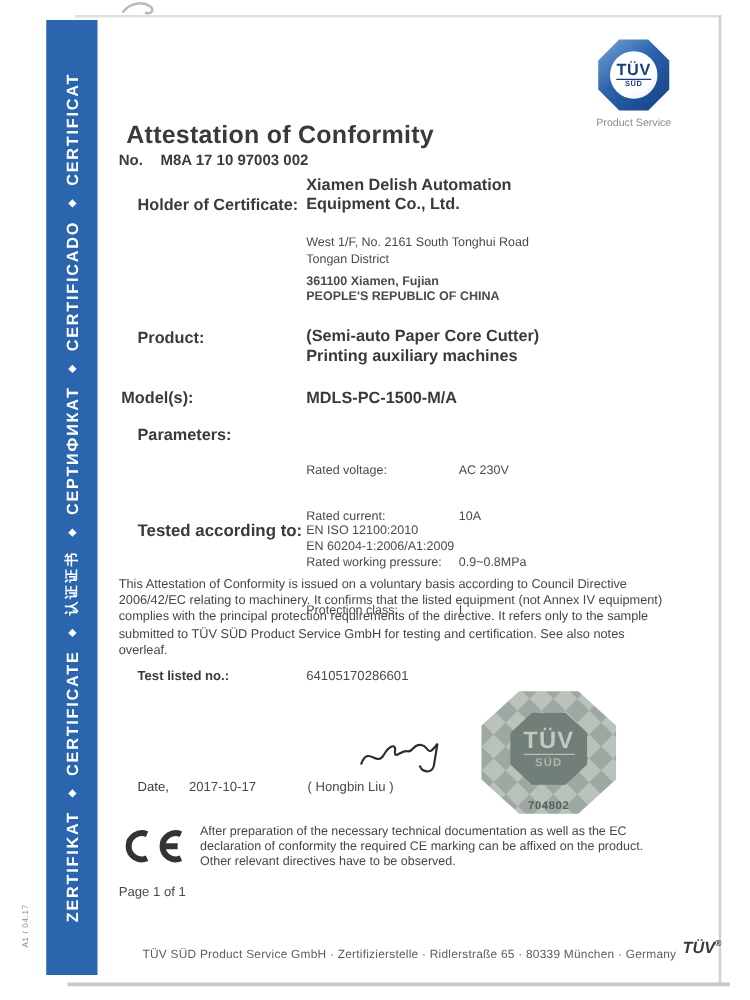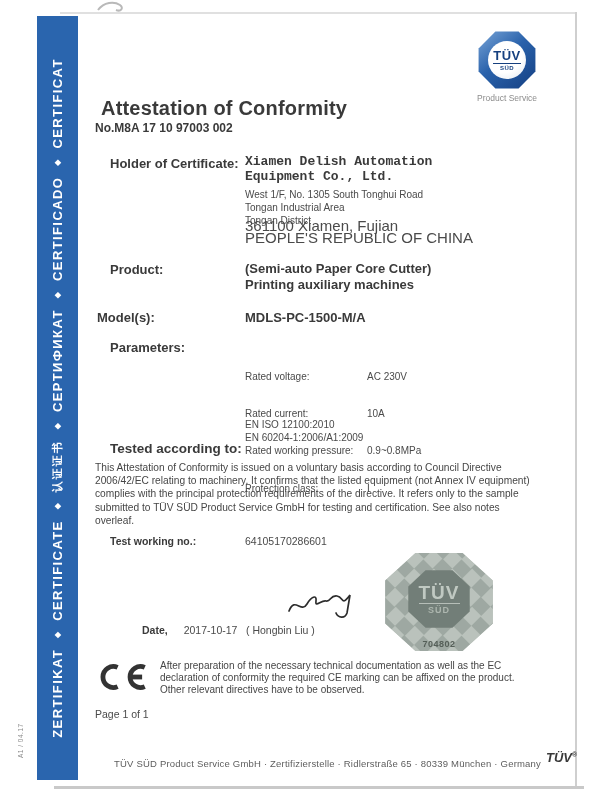--- a/index.html
+++ b/index.html
@@ -44,53 +44,53 @@
   .logo-circle{width:38px;height:38px;border-radius:50%;
     background:radial-gradient(circle at 40% 35%,#ffffff 55%,#dfe6ef 100%);
     display:flex;flex-direction:column;align-items:center;justify-content:center;}
   .logo-tuv{font-weight:bold;font-size:13px;line-height:13px;color:#16407f;letter-spacing:0.5px;border-bottom:1.5px solid #16407f;padding-bottom:1px;}
   .logo-sud{font-weight:bold;font-size:6px;color:#16407f;margin-top:1px;letter-spacing:0.5px;}
   .logo-caption{left:462px;top:93px;width:90px;text-align:center;font-size:8.5px;color:#8c8c8c;}
 
   
   .title{left:101px;top:97px;font-size:20px;font-weight:bold;color:#3a3a3a;letter-spacing:0.2px;}
   .cert-no{left:95px;top:121px;font-size:12px;font-weight:bold;color:#3a3a3a;}
-  .cert-no .no-num{}
+  .cert-no .no-num{margin-left:14px;}
 
   .lbl{font-weight:bold;font-size:13px;color:#3a3a3a;}
   .val-bold{font-weight:bold;font-size:13px;color:#3a3a3a;line-height:15px;}
   .small{font-size:10px;line-height:13px;color:#4a4a4a;}
 
   .holder-label{left:110px;top:156px;}
-  .holder-name{left:245px;top:154px;font-family:Liberation Mono, monospace;}
+  .holder-name{left:245px;top:140px;}
   .holder-addr1{left:245px;top:188px;}
-  .holder-addr2{left:245px;top:220px;font-size:15px;line-height:12px;color:#4a4a4a;}
+  .holder-addr2{left:245px;top:220px;font-size:10px;line-height:12px;color:#4a4a4a;font-weight:bold;}
 
   .product-label{left:110px;top:262px;}
   .product-value{left:245px;top:261px;line-height:16px;}
   .model-label{left:97px;top:310px;}
   .model-value{left:245px;top:310px;}
 
   .params-label{left:110px;top:340px;}
   .params{left:245px;top:346px;width:280px;}
   .param-row{display:flex;font-size:10px;line-height:13.2px;color:#4a4a4a;margin-top:24px;}
   .param-row .pl{width:122px;}
 
-  .tested-label{left:110px;top:417px;font-size:13.5px;margin-top:24px;}
+  .tested-label{left:110px;top:417px;font-size:13.5px;}
   .standards{left:245px;top:419px;font-size:10px;line-height:12.5px;color:#4a4a4a;}
 
   .statement{left:95px;top:461px;width:438px;font-size:10.2px;line-height:13.2px;color:#464646;text-align:left;}
 
   .report-label{left:110px;top:535px;font-size:10.5px;font-weight:bold;color:#3a3a3a;}
   .report-value{left:245px;top:535px;font-size:10.5px;color:#4a4a4a;}
 
   .signature{left:286px;top:586px;}
   .signer{left:246px;top:624px;font-size:10.5px;color:#4a4a4a;}
   .date-line{left:110px;top:624px;font-size:10.5px;color:#4a4a4a;}
-  .date-line .dl{font-weight:bold;color:#3a3a3a;margin-right:16px;margin-left:32px;}
+  .date-line .dl{font-weight:normal;color:#3a3a3a;margin-right:16px;}
 
   
   .stamp{left:383px;top:551px;width:112px;height:102px;opacity:0.93;}
   .stamp-octa{position:absolute;inset:0;
     clip-path:polygon(29% 2%,71% 2%,98% 29%,98% 71%,71% 98%,29% 98%,2% 71%,2% 29%);
     overflow:hidden;background:#aeb7b0;}
   .stamp-checker{position:absolute;left:-35%;top:-35%;width:170%;height:170%;
     transform:rotate(45deg);
     background-image:conic-gradient(#97a29b 0 25%,#b5beb7 0 50%,#97a29b 0 75%,#b5beb7 0);
     background-size:27px 27px;}
@@ -148,22 +148,21 @@
 <div class="abs cert-no">
   <span>No.</span><span class="no-num">M8A 17 10 97003 002</span>
 </div>
 
 <div class="abs lbl holder-label">Holder of Certificate:</div>
 <div class="abs val-bold holder-name">
   <div>Xiamen Delish Automation</div>
   <div>Equipment Co., Ltd.</div>
 </div>
 <div class="abs small holder-addr1">
-  <div>West 1/F, No. 1305 South Tonghui Road</div>
-  <div>Tongan Industrial Area</div>
+  <div>West 1/F, No. 2161 South Tonghui Road</div>
   <div>Tongan District</div>
 </div>
 <div class="abs holder-addr2">
   <div>361100 Xiamen, Fujian</div>
   <div>PEOPLE'S REPUBLIC OF CHINA</div>
 </div>
 
 <div class="abs lbl product-label">Product:</div>
 <div class="abs val-bold product-value">
   <div>(Semi-auto Paper Core Cutter)</div>
@@ -194,21 +193,21 @@
 </div>
 
 <div class="abs lbl tested-label">Tested according to:</div>
 <div class="abs standards">
   <div>EN ISO 12100:2010</div>
   <div>EN 60204-1:2006/A1:2009</div>
 </div>
 
 <div class="abs statement">This Attestation of Conformity is issued on a voluntary basis according to Council Directive 2006/42/EC relating to machinery. It confirms that the listed equipment (not Annex IV equipment) complies with the principal protection requirements of the directive. It refers only to the sample submitted to TÜV SÜD Product Service GmbH for testing and certification. See also notes overleaf.</div>
 
-<div class="abs report-label">Test working no.:</div>
+<div class="abs report-label">Test listed no.:</div>
 <div class="abs report-value">64105170286601</div>
 
 <svg class="abs signature" width="86" height="36" viewBox="0 0 86 36">
   <path d="M3,25 C9,10 15,28 21,18 C25,11 31,8 30,15 C29,22 35,14 40,15 C45,16 44,9 51,10 C58,11 55,21 64,9 L61,27 C59,33 52,32 50,27" fill="none" stroke="#2c2c2c" stroke-width="1.7" stroke-linecap="round"></path>
 </svg>
 <div class="abs signer">( Hongbin Liu )</div>
 <div class="abs date-line">
   <span class="dl">Date,</span><span>2017-10-17</span>
 </div>
 

